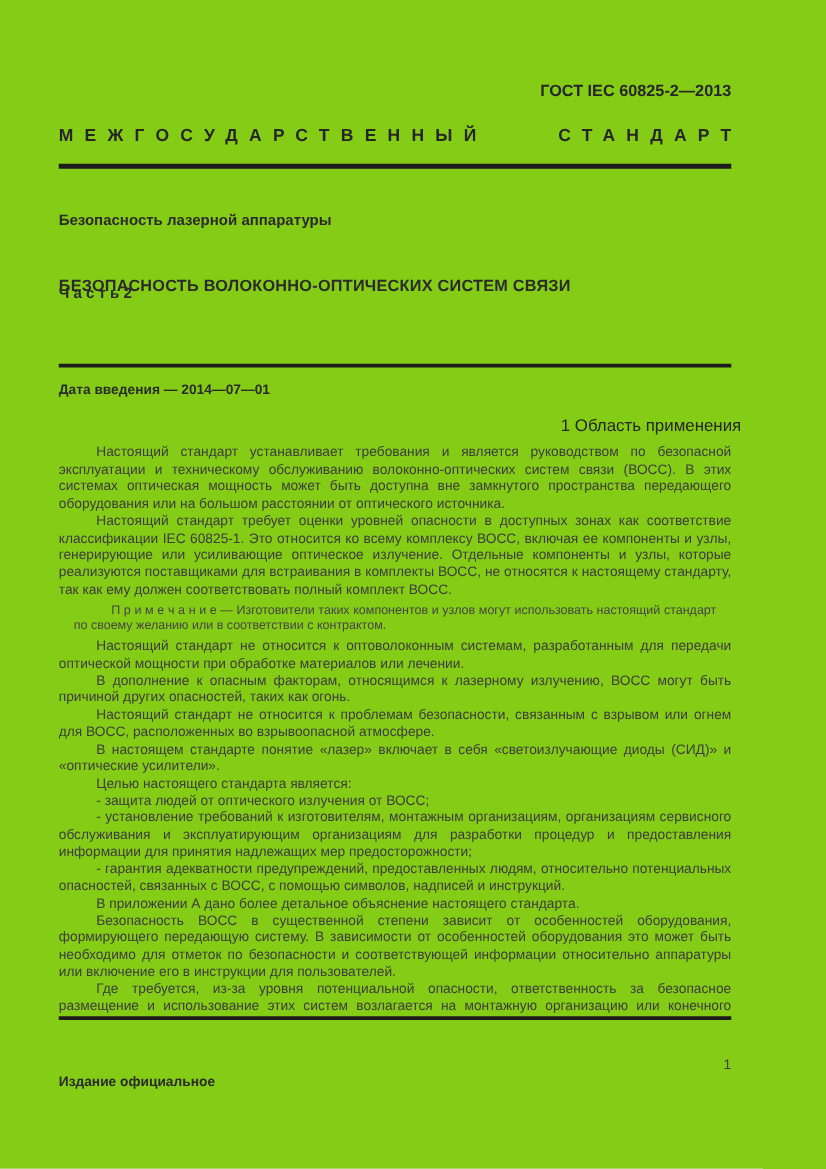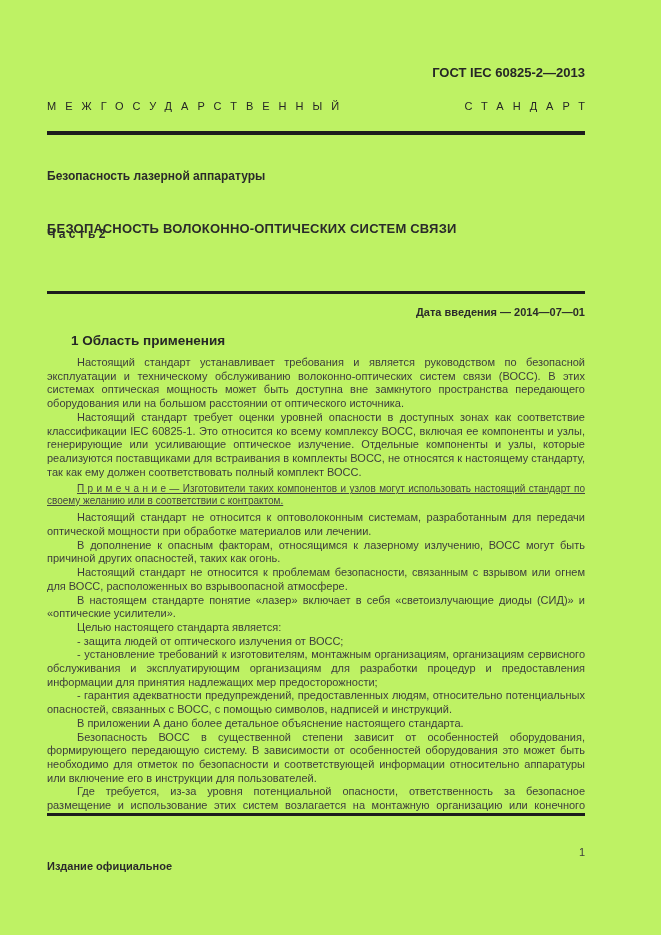--- a/index.html
+++ b/index.html
@@ -1,49 +1,49 @@
 <!DOCTYPE html>
 <html lang="ru"><head>
 <meta charset="utf-8">
 <style>
   html,body { margin:0; padding:0; background:#e8e8e8; }
   .page {
     position:relative; width:661px; height:935px; margin:0 auto;
-    background:#bef264; overflow:hidden;
+    background:#84cc16; overflow:hidden;
     font-family:"Liberation Sans", sans-serif; color:#3d3d3d;
   }
   .abs { position:absolute; }
   .content-x { left:47px; width:538px; }
 
   .doc-number { top:65px; text-align:right; font-weight:bold; font-size:13px; color:#262626; }
   .std-line {
     top:100px; display:flex; justify-content:space-between;
-    font-weight:normal; font-size:11px; letter-spacing:9px; color:#262626; white-space:nowrap;
+    font-weight:bold; font-size:14px; letter-spacing:9px; color:#262626; white-space:nowrap;
   }
   .std-line .w2 { margin-right:-9px; }
   .rule { background:#1d1d1d; }
   .rule-header { top:131px; height:4px; }
   .rule-intro  { top:291px; height:3px; }
   .rule-footer { top:813px; height:3px; }
 
   .t-center { text-align:left; }
   .title-ru   { top:169px; font-size:12px; font-weight:bold; color:#2b2b2b; }
   .part-label { top:215px; font-size:12px; font-weight:bold; color:#2b2b2b;margin-top:12px; }
   .subtitle-ru{ top:221px; font-size:13px; font-weight:bold; color:#2b2b2b; letter-spacing:0.2px; }
   .title-en   { top:248px; font-size:10.5px; color:#5a5a5a; }
 
-  .effective-date { top:306px; text-align:right; font-weight:bold; font-size:11px; color:#2b2b2b; }
-  .section-heading { top:333px; left:71px; width:508px; font-size:13.5px; font-weight:bold; color:#262626; }
+  .effective-date { top:306px; font-weight:bold; font-size:11px; color:#2b2b2b; }
+  .section-heading { top:333px; left:85px; width:508px; font-size:13.5px; font-weight:normal; color:#262626;text-align:right; }
 
   .body-text {
     top:356px; height:456px; overflow:hidden;
     font-size:11px; line-height:13.7px; text-align:justify; color:#3d3d3d;
   }
   .body-text p.para { margin:0; text-indent:30px; }
-  .body-text p.note { font-size:10px; line-height:11.5px; margin:4px 0 5px; color:#454545;text-decoration:underline; }
+  .body-text p.note { font-size:10px; line-height:11.5px; margin:4px 12px 5px; color:#454545; }
 
   .edition-note { top:860px; font-weight:bold; font-size:11px; color:#2b2b2b; }
   .page-number  { top:846px; text-align:right; font-size:11px; color:#3d3d3d; }
 </style>
 </head>
 <body>
 
 <div class="page">
 
   <div class="abs content-x doc-number">ГОСТ IEC 60825-2—2013</div>

